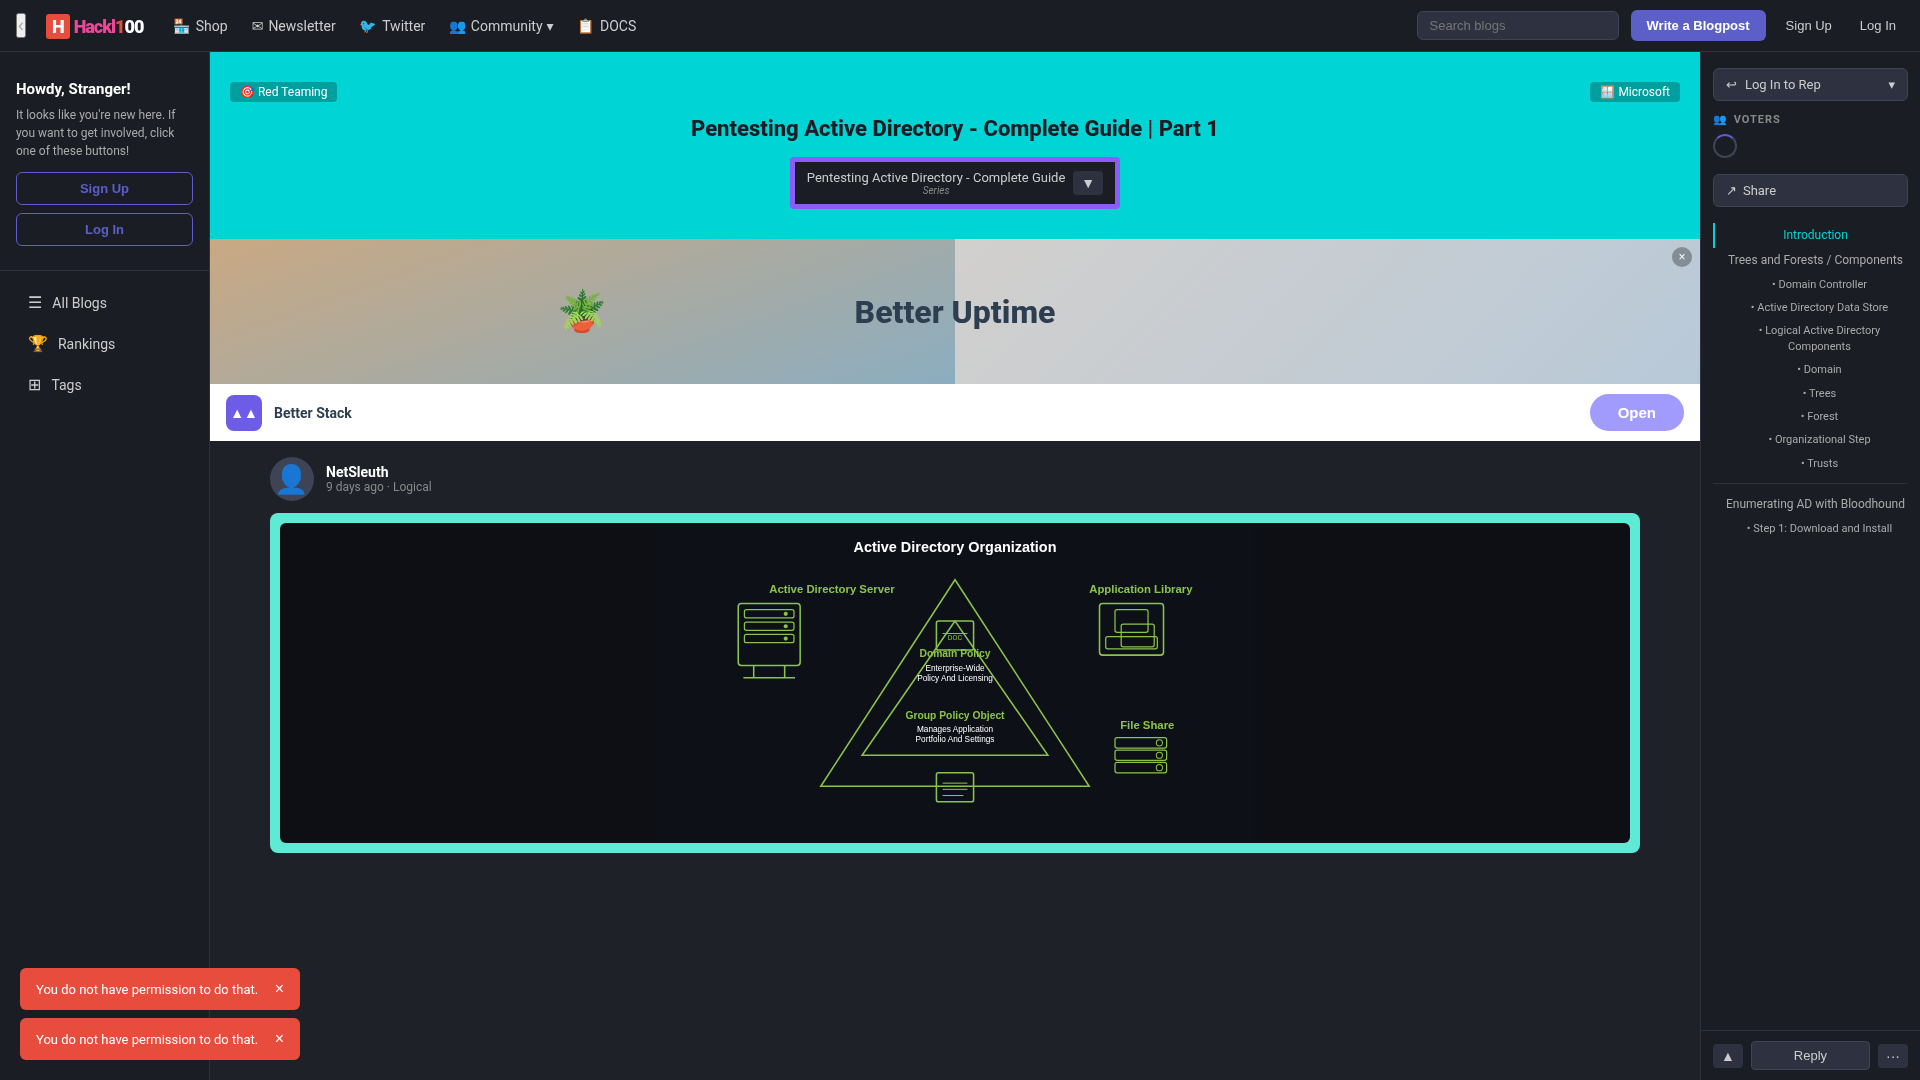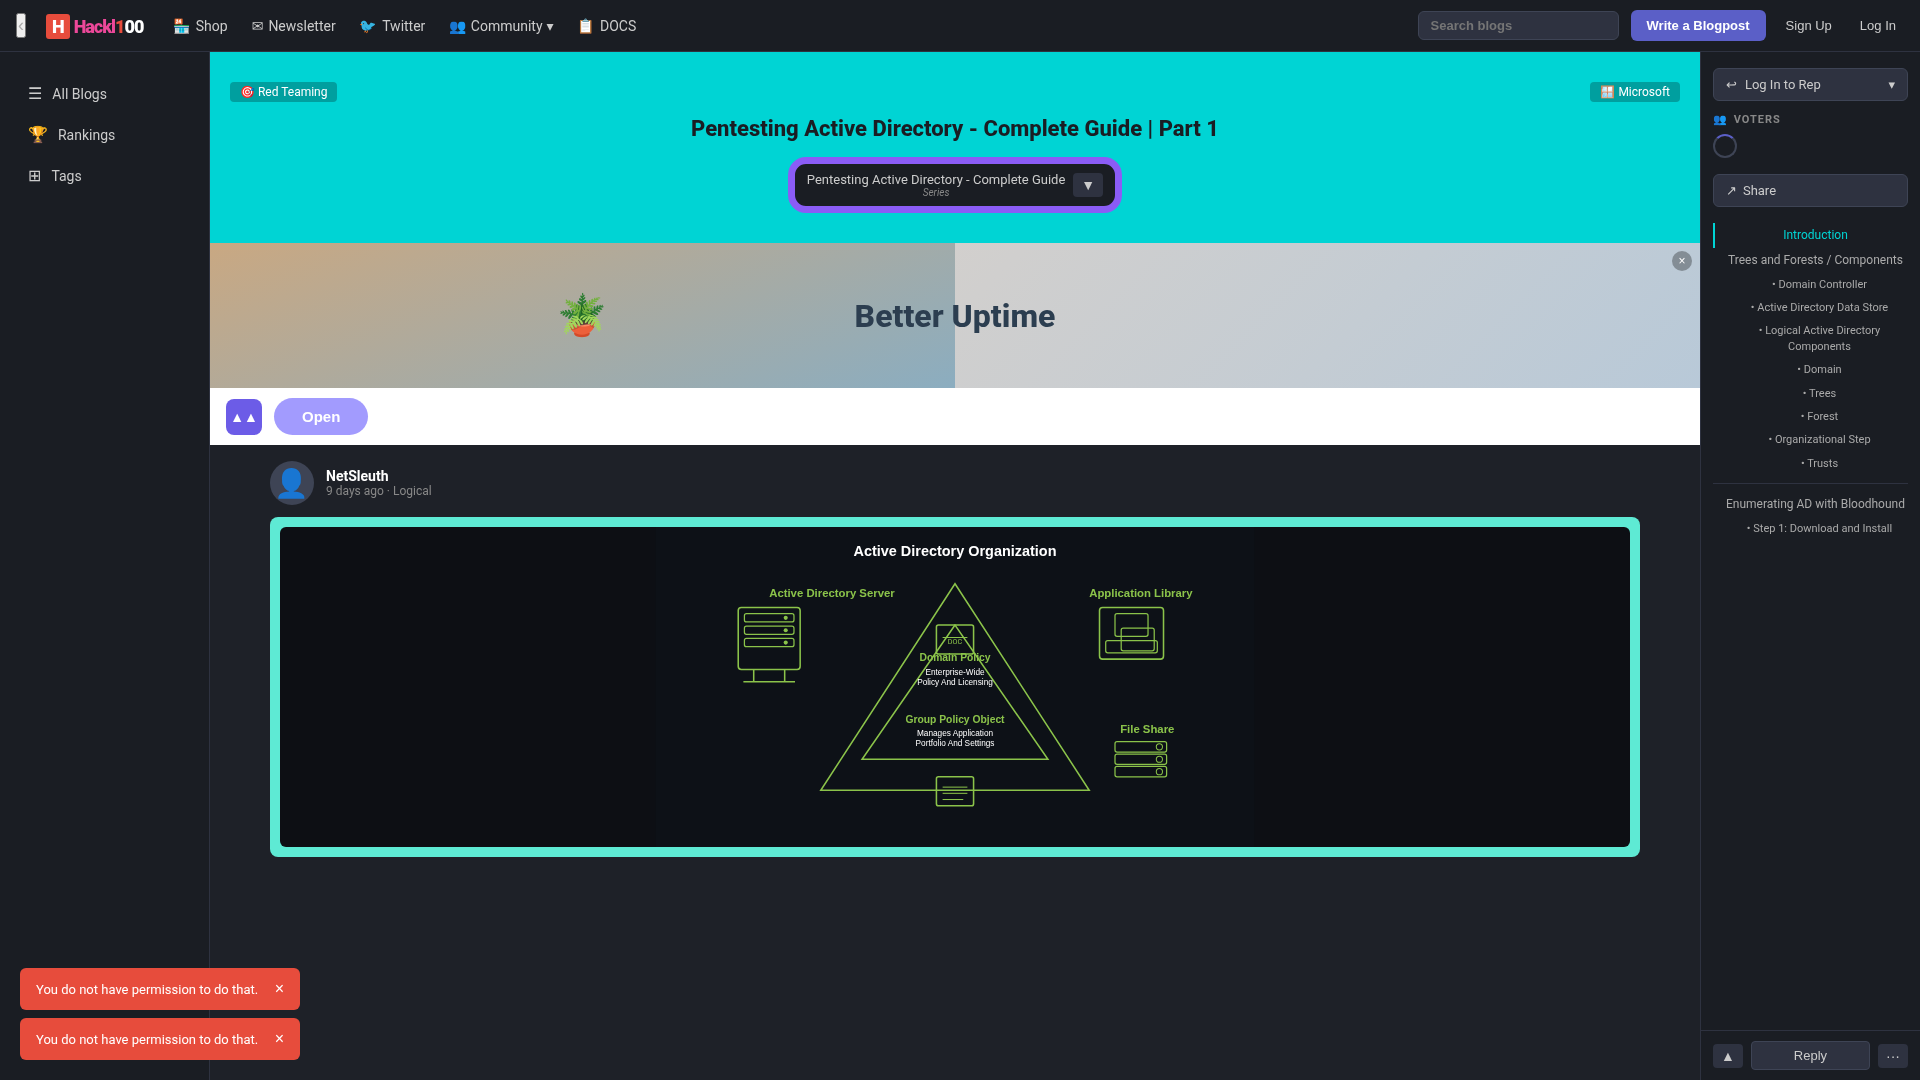--- a/index.html
+++ b/index.html
@@ -59,21 +59,20 @@
     }
     .search-box {
       background: #2e3240;
       border: 1px solid #3e4455;
       border-radius: 6px;
       padding: 6px 12px 6px 32px;
       color: #aaa;
       font-size: 13px;
       width: 200px;
       position: relative;
-      font-weight: bold;
     }
     .search-wrapper {
       position: relative;
       display: flex;
       align-items: center;
     }
     .search-icon-nav {
       position: absolute;
       left: 8px;
       color: #888;
@@ -196,22 +195,22 @@
       font-size: 22px;
       font-weight: 800;
       color: #1a1d23;
       margin-bottom: 16px;
     }
     .series-bar {
       display: inline-flex;
       align-items: center;
       gap: 8px;
       background: #1a1d23;
-      border: 7px solid #8b5cf6;
-      border-radius: 18px;
+      border: 5px solid #8b5cf6;
+      border-radius: 4px;
       padding: 8px 12px;
       color: #ccc;
       font-size: 13px;
     }
     .series-toggle {
       background: #2e3240;
       border: none;
       color: #ccc;
       padding: 4px 8px;
       border-radius: 4px;
@@ -533,20 +532,26 @@
     </div>
     <button class="btn-write">Write a Blogpost</button>
     <button class="btn-signup">Sign Up</button>
     <button class="btn-login">Log In</button>
   </div>
 </nav>
 
 <div class="layout">
 
   <aside class="left-sidebar">
+    <div class="greeting-box">
+      <div class="greeting-title">Howdy, Stranger!</div>
+      <div class="greeting-text">It looks like you're new here. If you want to get involved, click one of these buttons!</div>
+      <button class="btn-signup-side">Sign Up</button>
+      <button class="btn-login-side">Log In</button>
+    </div>
     <div class="sidebar-nav-item">
       <span class="sidebar-icon">☰</span>
       <span>All Blogs</span>
     </div>
     <div class="sidebar-nav-item">
       <span class="sidebar-icon">🏆</span>
       <span>Rankings</span>
     </div>
     <div class="sidebar-nav-item">
       <span class="sidebar-icon">⊞</span>
@@ -575,20 +580,21 @@
       <div class="ad-image">
         <span style="font-size:32px;font-weight:800;color:#2c3e50;position:relative;z-index:2;">Better Uptime</span>
         <button class="ad-close" style="position:absolute;top:8px;right:8px;">×</button>
 
         <div style="position:absolute;top:0;left:0;width:50%;height:100%;background:linear-gradient(160deg,#c9a882,#8badc0);z-index:1;display:flex;align-items:center;justify-content:center;">
           <span style="font-size:40px;">🪴</span>
         </div>
       </div>
       <div class="ad-footer">
         <div class="ad-logo">▲▲</div>
+        <span class="ad-name">Better Stack</span>
         <button class="ad-open">Open</button>
       </div>
     </div>
 
     <div class="post-area">
       <div class="post-author">
         <div class="avatar">
           <span style="font-size:28px;">👤</span>
         </div>
         <div>

